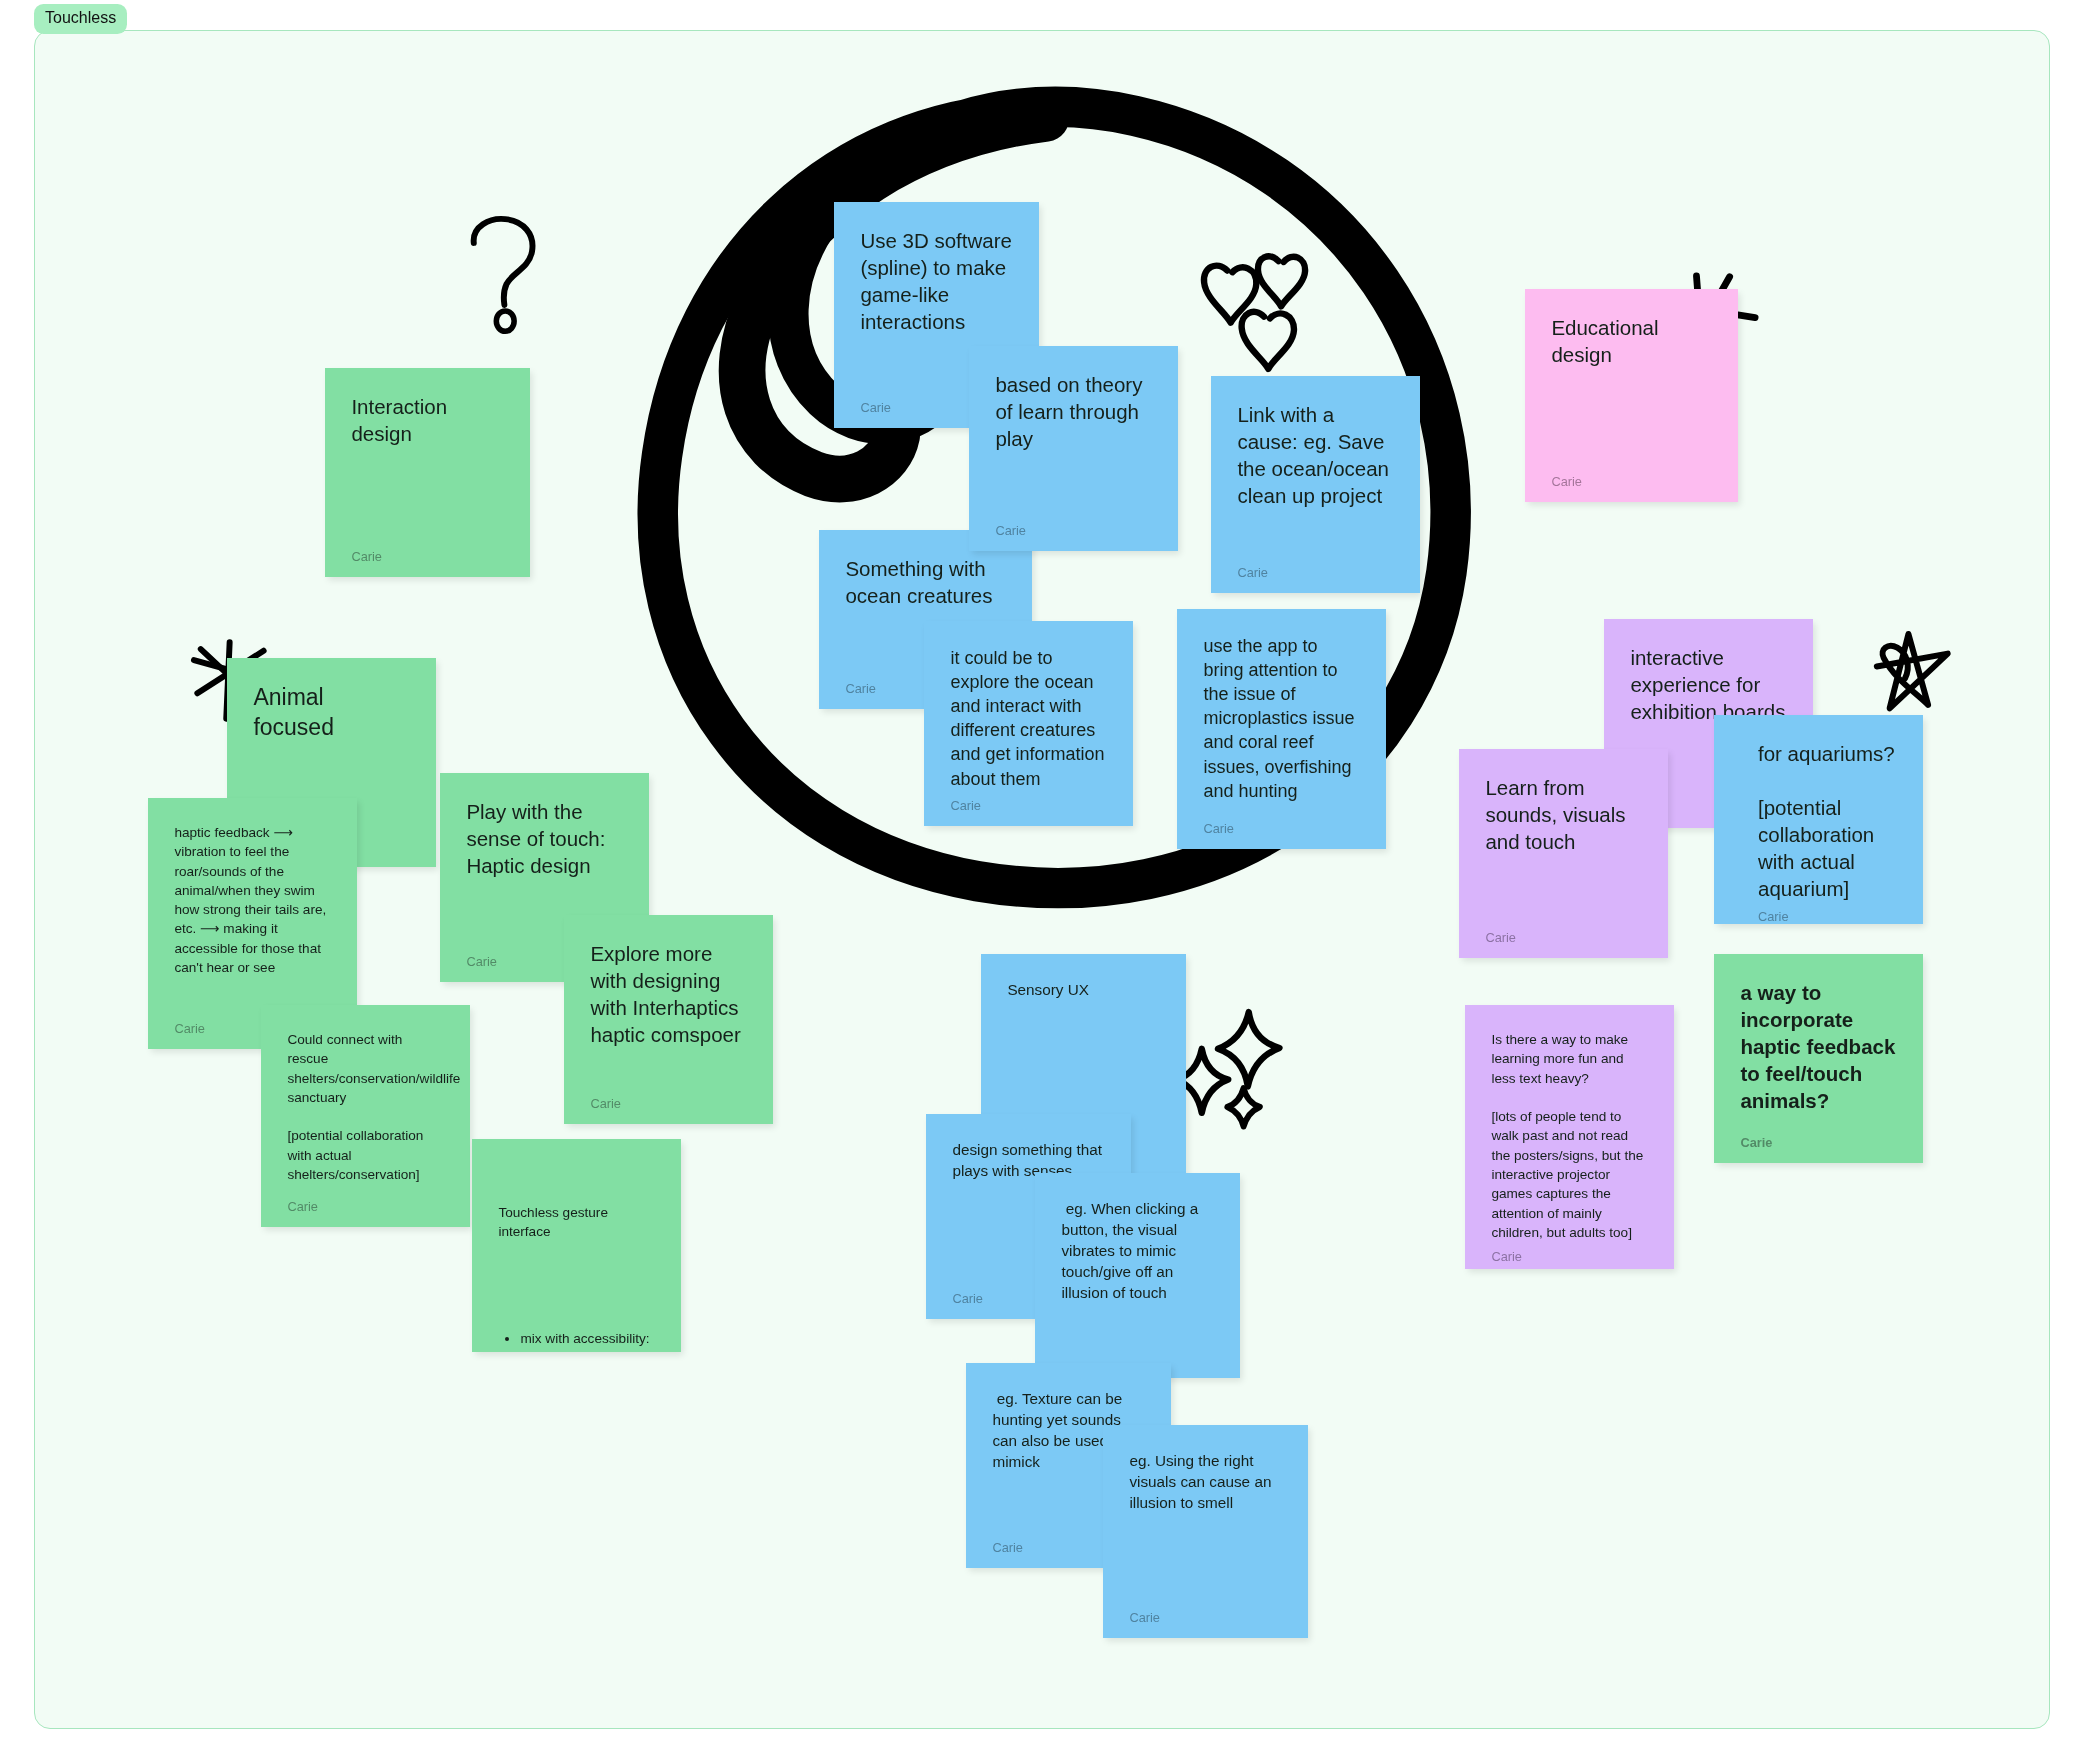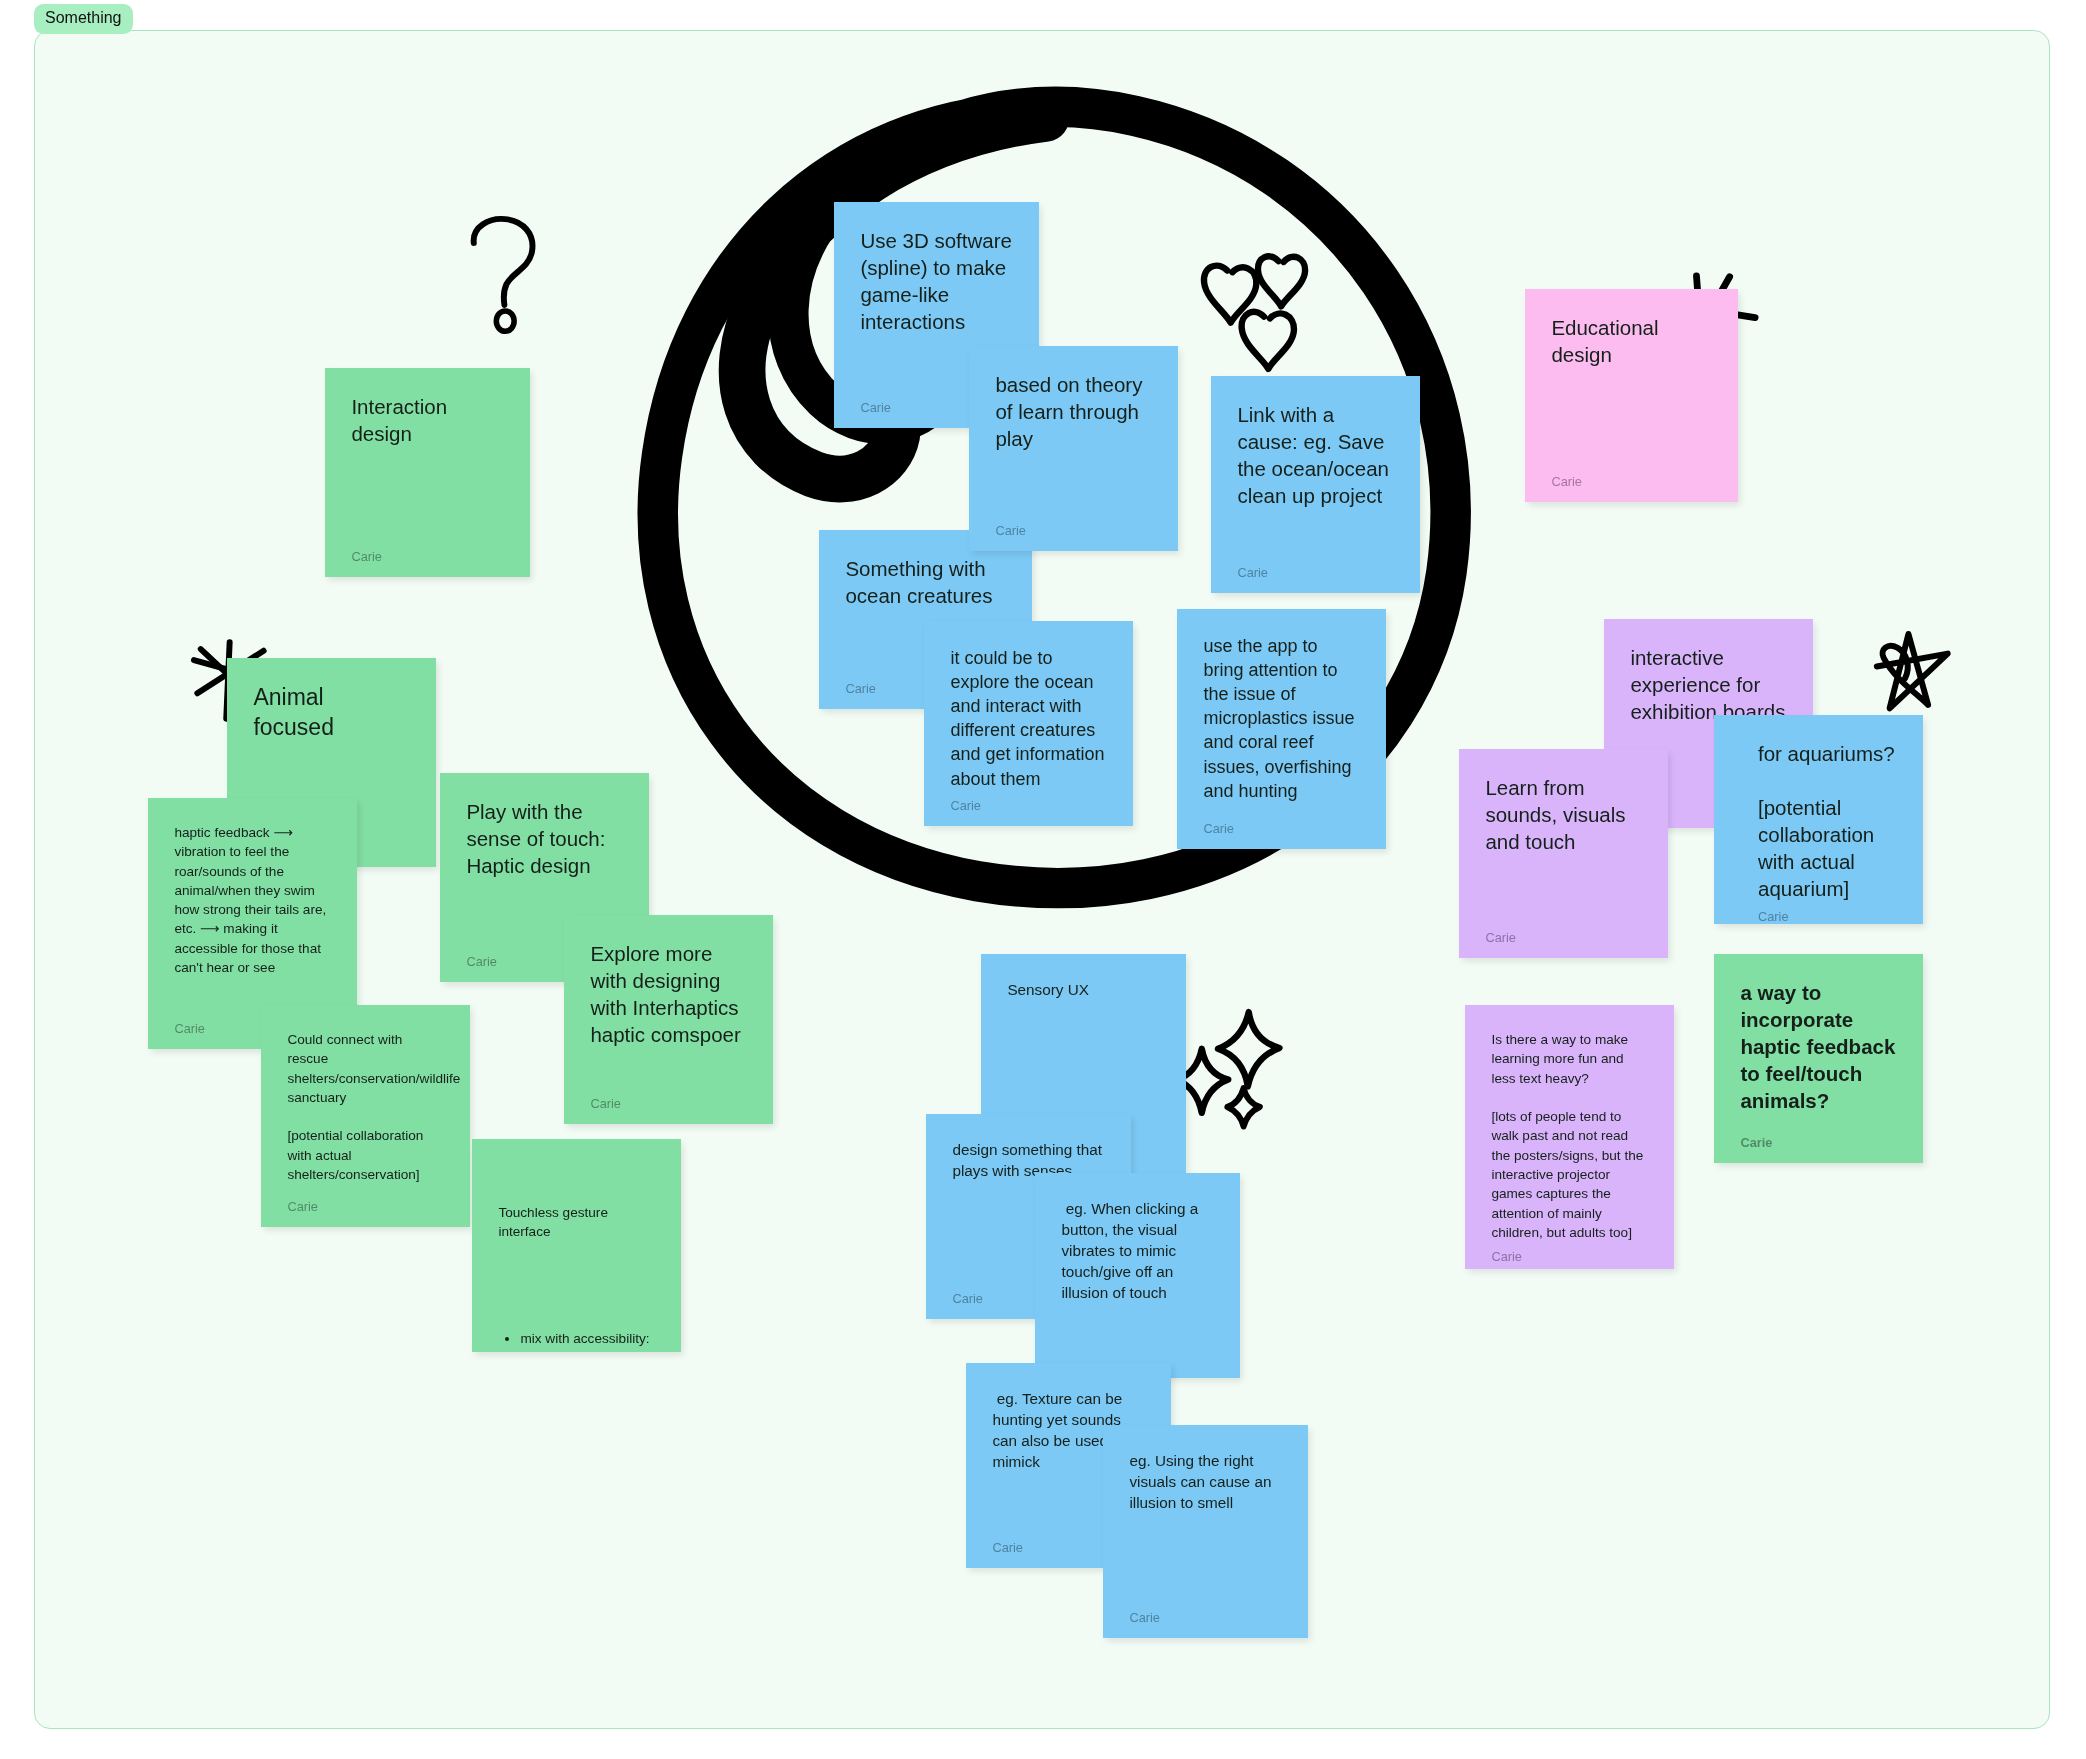--- a/index.html
+++ b/index.html
@@ -97,21 +97,21 @@
   .t-lg  .body { font-size: 20.5px; line-height: 1.32; }
   .t-md  .body { font-size: 18px; line-height: 1.34; }
   .t-sm  .body { font-size: 15.3px; line-height: 1.38; }
   .t-xs  .body { font-size: 13.6px; line-height: 1.42; }
 </style>
 </head>
 <body>
 
 <div id="board">
 
-  <div class="frame-label">Something</div>
+  <div class="frame-label">Touchless</div>
 
   <div class="frame-canvas">
 
     <div class="doodle" style="left:546px; top:4.3px; width:938px; height:908px; z-index:1;">
       <svg viewBox="0 0 2200 2130" width="938" height="908" aria-hidden="true">
         <path fill="none" stroke="#000000" stroke-width="95" stroke-linecap="round" stroke-linejoin="round" d="M 1060 180
                  C 600 195, 255 525, 190 985
                  C 120 1470, 420 1895, 930 1985
                  C 1490 2080, 1960 1745, 2030 1260
                  C 2100 760, 1790 300, 1300 190

